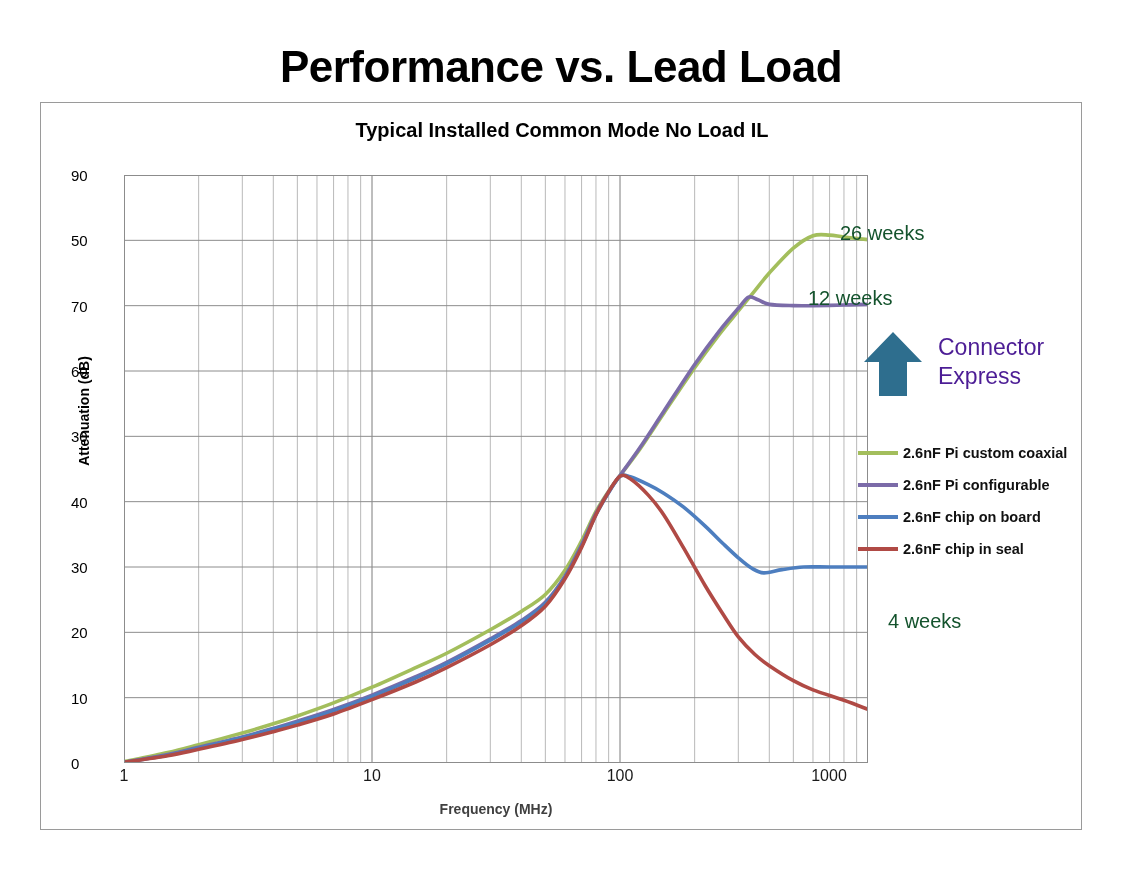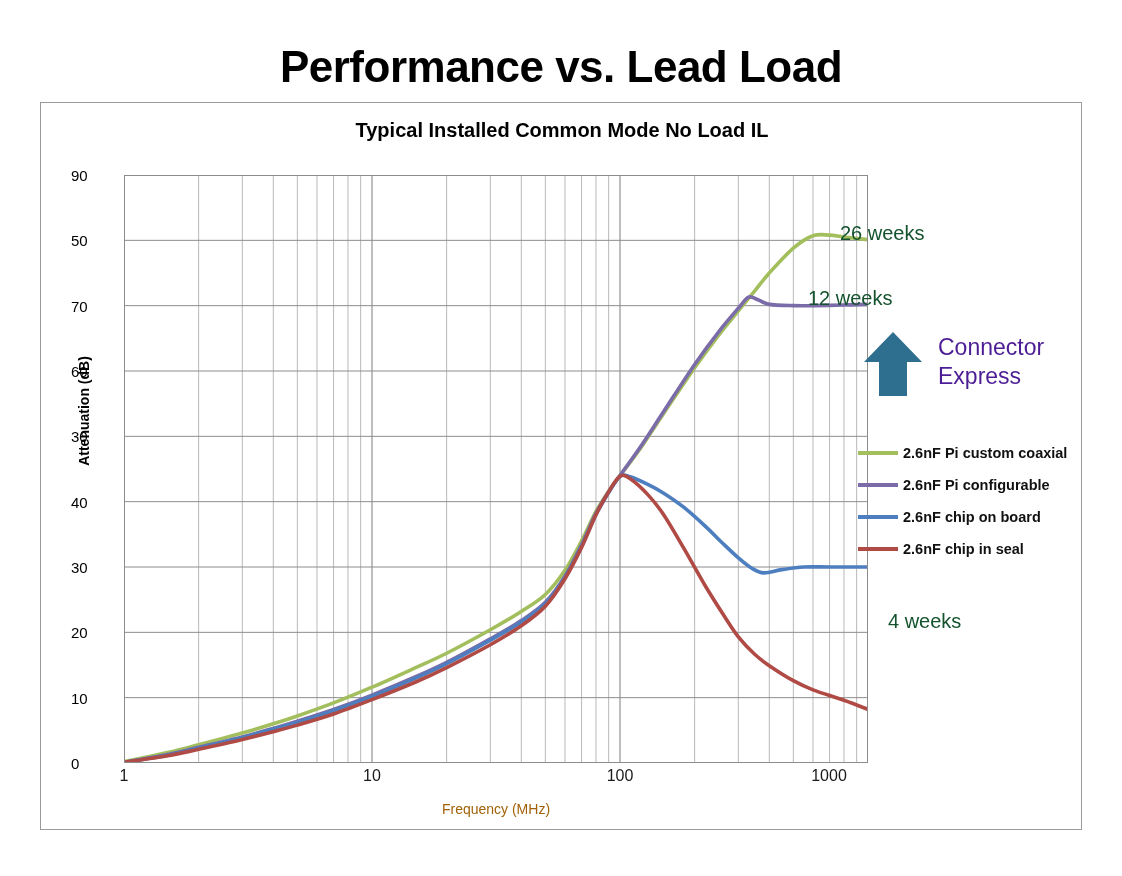--- a/index.html
+++ b/index.html
@@ -123,22 +123,22 @@
     white-space: nowrap;
   }
 
   #xlabel {
     position: absolute;
     left: 83px;
     top: 698px;
     width: 744px;
     text-align: center;
     font-size: 14px;
-    font-weight: normal;
-    color: #a16207;
+    font-weight: bold;
+    color: #404040;
   }
 
   
   .week-note {
     position: absolute;
     font-size: 20px;
     color: #14532d;
     white-space: nowrap;
   }
   #note-26 { left: 840px; top: 222px; }

